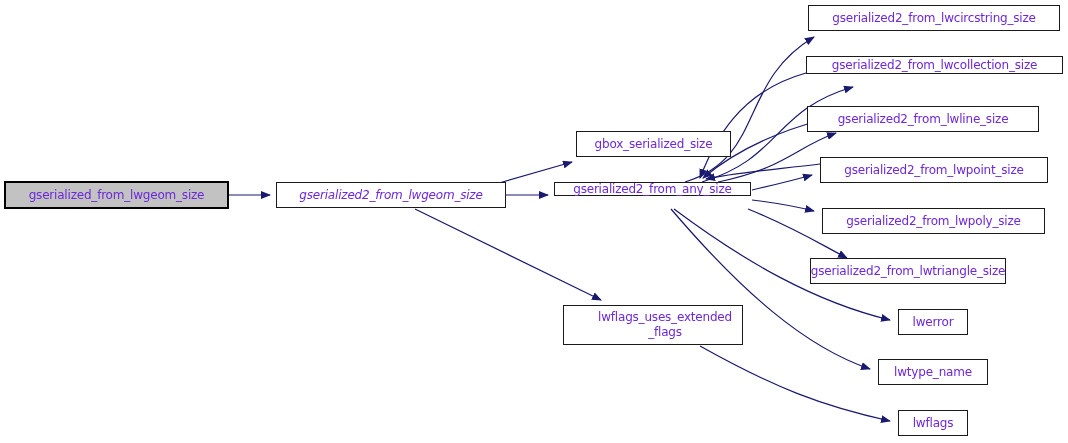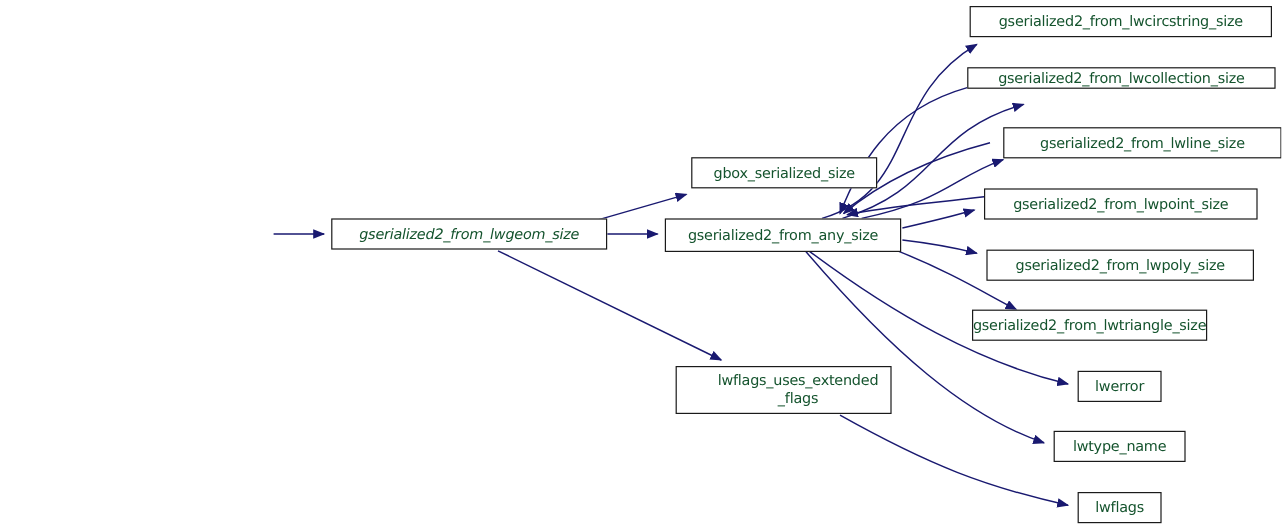--- a/index.html
+++ b/index.html
@@ -9,21 +9,21 @@
     background:#ffffff;
     font-family:"DejaVu Sans","Liberation Sans",sans-serif;
     overflow:hidden;
   }
   .edges{position:absolute;left:0;top:0;width:1068px;height:443px;}
   .node{
     position:absolute;
     box-sizing:border-box;
     background:#ffffff;
     border:1px solid #1a1a1a;
-    color:#14532d;
+    color:#6d28d9;
     font-size:12px;
     letter-spacing:-0.2px;
     display:flex;
     align-items:center;
     justify-content:center;
     text-align:center;
     white-space:pre-line;
     line-height:1.25;
     cursor:pointer;
   }
@@ -58,32 +58,33 @@
     <path d="M 748 209 C 795 228 820 244 847 258" marker-end="url(#arrow)"></path>
     <path d="M 674 209 C 745 262 815 302 890 320" marker-end="url(#arrow)"></path>
     <path d="M 671 209 C 742 292 805 347 870 369" marker-end="url(#arrow)"></path>
     <path d="M 700 346 C 775 388 822 406 890 421" marker-end="url(#arrow)"></path>
 
     <path d="M 806 73 C 738 92 714 142 700 178" marker-end="url(#arrow)"></path>
     <path d="M 825 119 C 760 136 722 162 703 178" marker-end="url(#arrow)"></path>
     <path d="M 820 164 C 770 170 733 173 706 179" marker-end="url(#arrow)"></path>
   </svg>
 
+  <div class="node selected" style="left:4px;top:181px;width:225px;height:28px;">gserialized_from_lwgeom_size</div>
 
   <div class="node" style="left:276px;top:182px;width:230px;height:26px;font-style:italic;">gserialized2_from_lwgeom_size</div>
 
   <div class="node" style="left:576px;top:131px;width:155px;height:26px;">gbox_serialized_size</div>
 
-  <div class="node" style="left:554px;top:182px;width:197px;height:28px;">gserialized2_from_any_size</div>
+  <div class="node" style="left:554px;top:182px;width:197px;height:14px;">gserialized2_from_any_size</div>
 
   <div class="node" style="left:808px;top:5px;width:252px;height:26px;">gserialized2_from_lwcircstring_size</div>
 
   <div class="node" style="left:806px;top:56px;width:257px;height:18px;">gserialized2_from_lwcollection_size</div>
 
-  <div class="node" style="left:836px;top:106px;width:232px;height:26px;">gserialized2_from_lwline_size</div>
+  <div class="node" style="left:807px;top:106px;width:232px;height:26px;">gserialized2_from_lwline_size</div>
 
   <div class="node" style="left:820px;top:157px;width:228px;height:26px;">gserialized2_from_lwpoint_size</div>
 
   <div class="node" style="left:822px;top:208px;width:223px;height:26px;">gserialized2_from_lwpoly_size</div>
 
   <div class="node" style="left:810px;top:258px;width:196px;height:26px;">gserialized2_from_lwtriangle_size</div>
 
   <div class="node" style="left:898px;top:309px;width:70px;height:26px;">lwerror</div>
 
   <div class="node" style="left:878px;top:359px;width:110px;height:26px;">lwtype_name</div>

